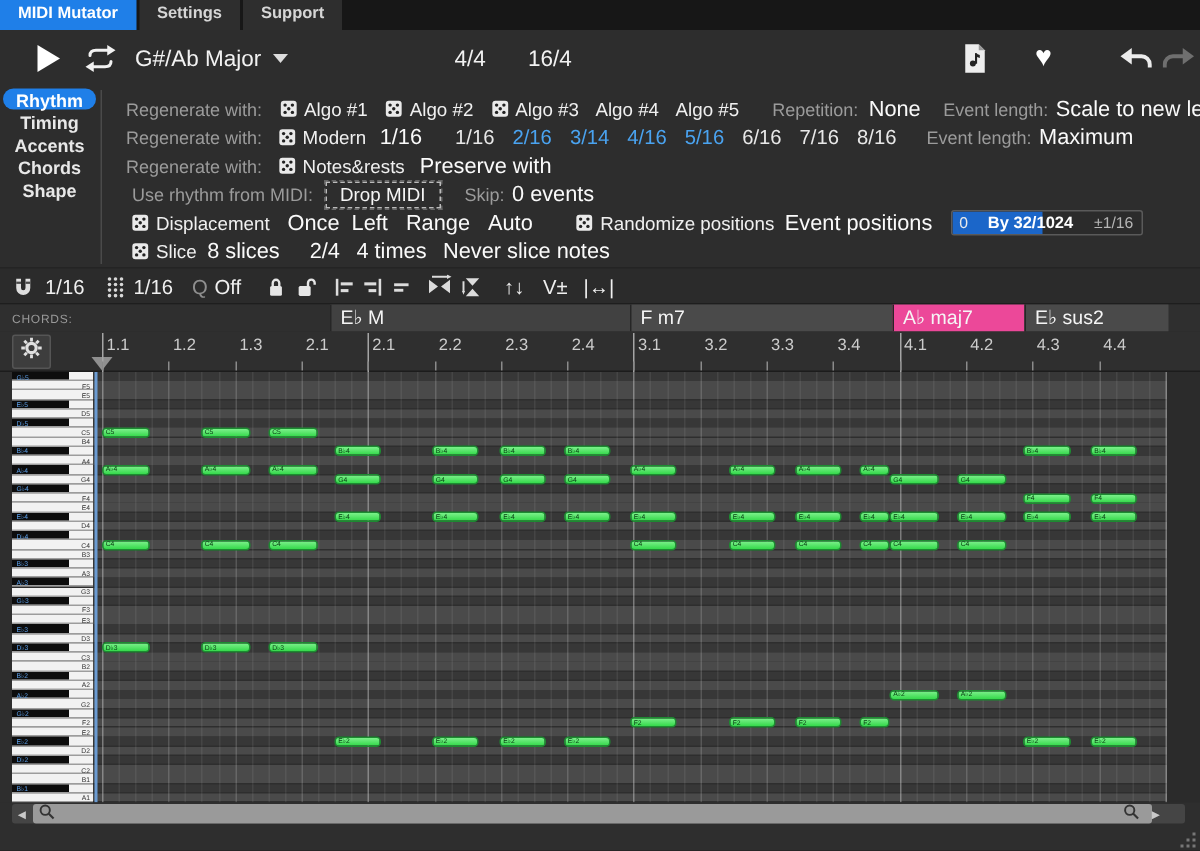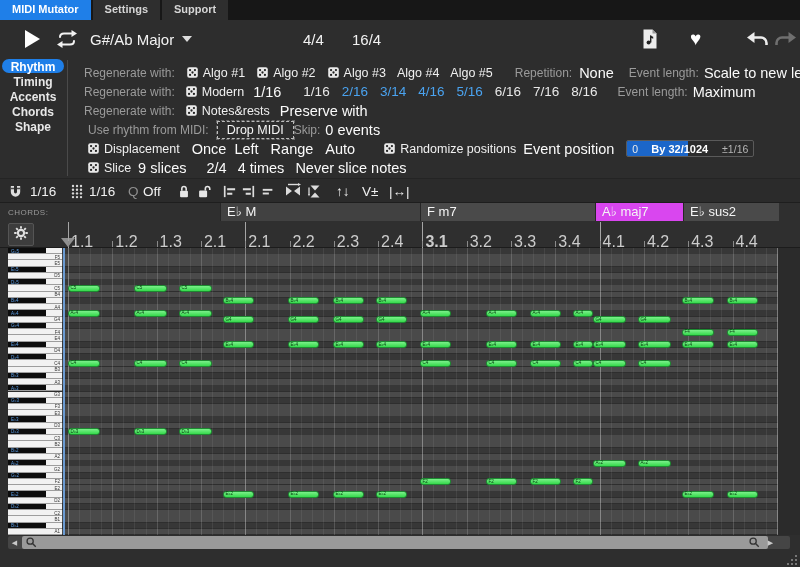--- a/index.html
+++ b/index.html
@@ -49,21 +49,21 @@
   .et-text { font-size:13.5px; color:#f0f0f0; }
   .et-gray { font-size:13.5px; color:#8f8f8f; }
   .et svg { display:block; }
   
   #chordlane { position:absolute; left:0; top:203px; width:800px; height:18px; background:#2f2f2f; }
   #chords-label { position:absolute; left:8px; top:5px; font-size:8px; letter-spacing:.5px; color:#999; }
   .chord-seg { position:absolute; top:0; height:18px; font-size:13px; color:#f5f5f5; padding:1px 0 0 6px; border-left:1px solid #262626; }
   
   #ruler { position:absolute; left:0; top:221px; width:800px; height:27px; background:#2f2f2f; border-bottom:1px solid #1c1c1c; }
   #gearbox { position:absolute; left:8px; top:2px; width:26px; height:23px; background:#3d3d3d; border:1px solid #555; border-radius:2px; display:flex; align-items:center; justify-content:center; }
-  .rl { position:absolute; top:12px; font-size:16px; color:#cccccc; }
+  .rl { position:absolute; top:3px; font-size:11px; color:#cccccc; }
   .rtick { position:absolute; bottom:0; width:1px; height:6px; background:#8a8a8a; }
   .rbar { position:absolute; top:1px; width:1px; height:26px; background:#a5a5a5; }
   #playhead { position:absolute; left:61px; top:17px; width:0; height:0; border-left:7px solid transparent; border-right:7px solid transparent; border-top:9px solid #909090; }
   
   #roll { position:absolute; left:0; top:248px; width:800px; height:287px; background:#2e2e2e; overflow:hidden; }
   .stripe { position:absolute; left:62px; width:716px; }
   .stripe.w { background:#4a4a4a; }
   .stripe.b { background:#373737; }
   .vline { position:absolute; top:0; height:287px; width:1px; }
   .vline.s16 { background:rgba(255,255,255,0.07); }
@@ -259,21 +259,21 @@
             <circle cx="5" cy="11" r="1.4" fill="#222"></circle>
             <circle cx="11" cy="11" r="1.4" fill="#222"></circle>
           </svg>
         </span>
       <span class="mlabel" style="margin-left:4px">Notes&amp;rests</span>
       <span class="wvalue" style="margin-left:10px">Preserve with</span>
     </div>
     <div class="srow">
       <span class="glabel" style="margin-left:16px">Use rhythm from MIDI:</span>
       <span class="dropbox">Drop MIDI</span>
-      <span class="glabel" style="">Skip:</span>
+      <span class="glabel" style="margin-left:16px">Skip:</span>
       <span class="wvalue" style="margin-left:5px">0 events</span>
     </div>
     <div class="srow">
       <span class="dice" style="margin-left:15px">
           <svg width="13" height="13" viewBox="0 0 16 16">
             <rect x="1.5" y="1.5" width="13" height="13" rx="2.5" fill="#e9e9e9"></rect>
             <circle cx="5" cy="5" r="1.4" fill="#222"></circle>
             <circle cx="11" cy="5" r="1.4" fill="#222"></circle>
             <circle cx="8" cy="8" r="1.4" fill="#222"></circle>
             <circle cx="5" cy="11" r="1.4" fill="#222"></circle>
@@ -291,42 +291,42 @@
           <svg width="13" height="13" viewBox="0 0 16 16">
             <rect x="1.5" y="1.5" width="13" height="13" rx="2.5" fill="#e9e9e9"></rect>
             <circle cx="5" cy="5" r="1.4" fill="#222"></circle>
             <circle cx="11" cy="5" r="1.4" fill="#222"></circle>
             <circle cx="8" cy="8" r="1.4" fill="#222"></circle>
             <circle cx="5" cy="11" r="1.4" fill="#222"></circle>
             <circle cx="11" cy="11" r="1.4" fill="#222"></circle>
           </svg>
         </span>
       <span class="mlabel" style="margin-left:4px">Randomize positions</span>
-      <span class="wvalue" style="margin-left:7px">Event position</span>
+      <span class="wvalue" style="margin-left:7px">Event positions</span>
       <span class="slider-box">
         <span class="slider-fill" id="slider-fill" style="width: 48%;"></span>
         <span class="s0">0</span>
         <span class="sby">By 32/1024</span>
         <span class="srange">±1/16</span>
       </span>
     </div>
     <div class="srow">
       <span class="dice" style="margin-left:15px">
           <svg width="13" height="13" viewBox="0 0 16 16">
             <rect x="1.5" y="1.5" width="13" height="13" rx="2.5" fill="#e9e9e9"></rect>
             <circle cx="5" cy="5" r="1.4" fill="#222"></circle>
             <circle cx="11" cy="5" r="1.4" fill="#222"></circle>
             <circle cx="8" cy="8" r="1.4" fill="#222"></circle>
             <circle cx="5" cy="11" r="1.4" fill="#222"></circle>
             <circle cx="11" cy="11" r="1.4" fill="#222"></circle>
           </svg>
         </span>
       <span class="mlabel" style="margin-left:4px">Slice</span>
       <span id="slice-list" style="display:flex">
-          <div class="wvalue" style="margin-left: 7px;">9 slices</div>
+          <div class="wvalue" style="margin-left: 7px;">8 slices</div>
           <div class="wvalue" style="margin-left: 20px;">2/4</div>
           <div class="wvalue" style="margin-left: 11px;">4 times</div>
           <div class="wvalue" style="margin-left: 11px;">Never slice notes</div>
         </span>
     </div>
   </div>
 
   <div id="edittools">
     <div class="et icon16" style="left:8px">
         <span>
@@ -439,21 +439,21 @@
       </div>
     <div class="et" style="left:389px">
         <span class="et-text">|↔|</span>
       </div>
   </div>
 
   <div id="chordlane">
     <span id="chords-label">CHORDS:</span>
       <div class="chord-seg" style="left: 220px; width: 200px; background: rgb(65, 65, 65);">E♭ M</div>
       <div class="chord-seg" style="left: 420px; width: 175px; background: rgb(74, 74, 74);">F m7</div>
-      <div class="chord-seg" style="left: 595px; width: 88px; background: #d946ef;">A♭ maj7</div>
+      <div class="chord-seg" style="left: 595px; width: 88px; background: #ec4899;">A♭ maj7</div>
       <div class="chord-seg" style="left: 683px; width: 96px; background: rgb(74, 74, 74);">E♭ sus2</div>
     </div>
 
   <div id="ruler">
     <div id="gearbox">
         <span><svg width="16" height="16" viewBox="0 0 16 16">
             <g stroke="#e0e0e0" stroke-width="1.9">
               <path d="M8 1.2 V3.6 M8 12.4 V14.8 M1.2 8 H3.6 M12.4 8 H14.8 M3.2 3.2 L4.9 4.9 M11.1 11.1 L12.8 12.8 M12.8 3.2 L11.1 4.9 M4.9 11.1 L3.2 12.8"></path>
             </g>
             <circle cx="8" cy="8" r="3.1" fill="none" stroke="#e0e0e0" stroke-width="2.1"></circle>
@@ -473,21 +473,21 @@
       <div class="rtick" style="left: 245.2px;"></div>
       <div class="rl" style="left: 248.2px;">2.1</div>
       <div class="rtick" style="left: 289.5px;"></div>
       <div class="rl" style="left: 292.5px;">2.2</div>
       <div class="rtick" style="left: 333.8px;"></div>
       <div class="rl" style="left: 336.8px;">2.3</div>
       <div class="rtick" style="left: 378.1px;"></div>
       <div class="rl" style="left: 381.1px;">2.4</div>
       <div class="rbar" style="left: 422.4px;"></div>
       <div class="rtick" style="left: 422.4px;"></div>
-      <div class="rl" style="left: 425.4px; font-weight: bold;">3.1</div>
+      <div class="rl" style="left: 425.4px;">3.1</div>
       <div class="rtick" style="left: 466.7px;"></div>
       <div class="rl" style="left: 469.7px;">3.2</div>
       <div class="rtick" style="left: 511px;"></div>
       <div class="rl" style="left: 514px;">3.3</div>
       <div class="rtick" style="left: 555.3px;"></div>
       <div class="rl" style="left: 558.3px;">3.4</div>
       <div class="rbar" style="left: 599.6px;"></div>
       <div class="rtick" style="left: 599.6px;"></div>
       <div class="rl" style="left: 602.6px;">4.1</div>
       <div class="rtick" style="left: 643.9px;"></div>

